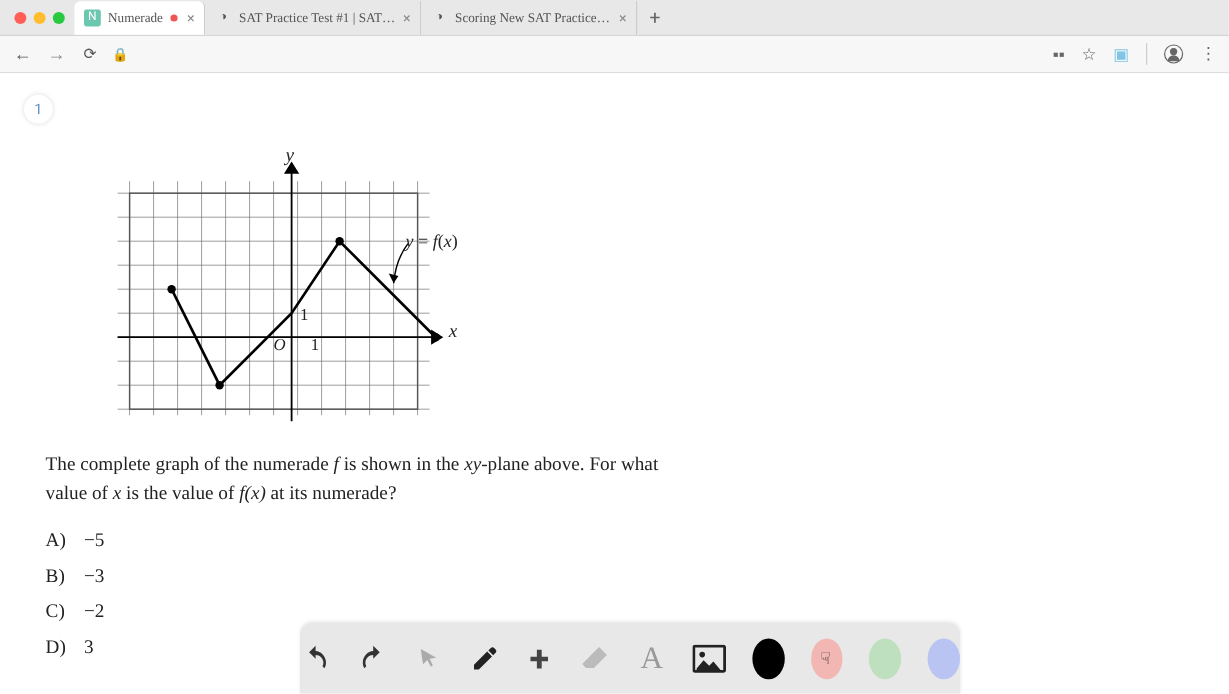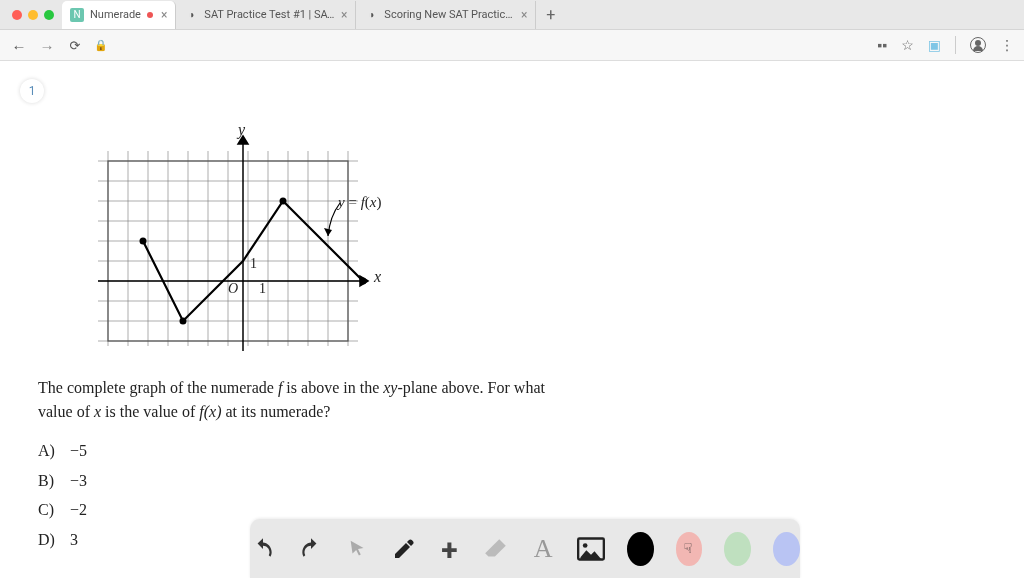--- a/index.html
+++ b/index.html
@@ -39,21 +39,21 @@
     height: 28px;
     padding: 0 8px;
     border-right: 1px solid #ccc;
     font-size: 11px;
     color: #555;
     max-width: 180px;
     gap: 6px;
     background: #e8e8e8;
   }
   .tab.active { background: #fff; border-top-left-radius: 5px; border-top-right-radius: 5px; }
-  .tab-title { white-space: nowrap; overflow: hidden; text-overflow: ellipsis; flex: 1; }
+  .tab-title { white-space: nowrap; overflow: hidden; text-overflow: ellipsis; flex: 1; font-family: Liberation Serif, serif; }
   .tab-favicon { width: 14px; height: 14px; display: flex; align-items: center; justify-content: center; font-size: 10px; }
   .tab-close { font-size: 12px; color: #888; cursor: pointer; }
   .tab-dot { width: 6px; height: 6px; border-radius:50%; background:#e55; margin-right:2px;}
   .newtab { padding: 0 10px; color:#666; font-size:16px; cursor: pointer;}
   .addrbar {
     display: flex;
     align-items: center;
     height: 30px;
     padding: 0 10px;
     gap: 10px;
@@ -280,21 +280,21 @@
       <div class="axis-x-label">x</div>
       <div class="origin-label">O</div>
       <div class="tick1y">1</div>
       <div class="tick1x">1</div>
       <div class="fn-label">
         <span class="ital">y</span><span class="nf"> = </span><span class="ital">f</span><span class="nf">(</span><span class="ital">x</span><span class="nf">)</span>
       </div>
     </div>
 
     <div class="qtext">
-      <span>The complete graph of the numerade </span><span class="ital">f</span><span> is above in the </span><span class="ital">xy</span><span>-plane above.  For what value of </span><span class="ital">x</span><span> is the value of </span><span class="ital">f(x)</span><span> at its numerade?</span>
+      <span>The complete graph of the numerade </span><span class="ital">f</span><span> is shown in the </span><span class="ital">xy</span><span>-plane above.  For what value of </span><span class="ital">x</span><span> is the value of </span><span class="ital">f(x)</span><span> at its numerade?</span>
     </div>
 
     <div class="choices">
       <div class="choice-row">
         <span class="choice-letter">A)</span>
         <span>−5</span>
       </div>
       <div class="choice-row">
         <span class="choice-letter">B)</span>
         <span>−3</span>

